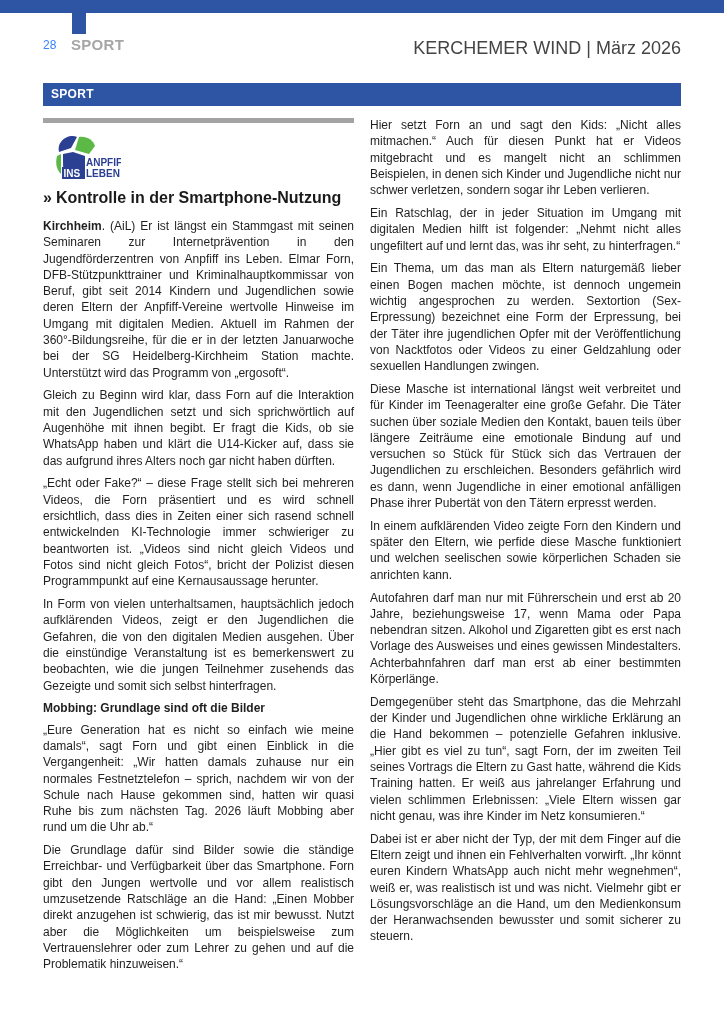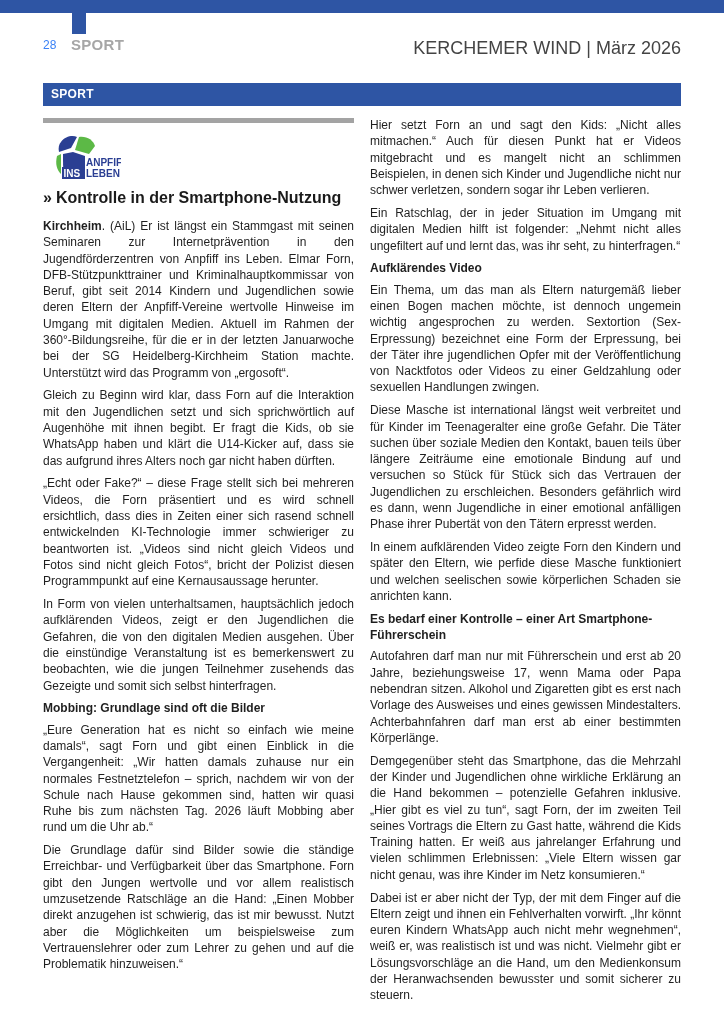--- a/index.html
+++ b/index.html
@@ -64,21 +64,19 @@
   <p>In Form von vielen unterhaltsamen, hauptsächlich jedoch aufklärenden Videos, zeigt er den Jugendlichen die Gefahren, die von den digitalen Medien ausgehen. Über die einstündige Veranstaltung ist es bemerkenswert zu beobachten, wie die jungen Teilnehmer zusehends das Gezeigte und somit sich selbst hinterfragen.</p>
   <h3>Mobbing: Grundlage sind oft die Bilder</h3>
   <p>„Eure Generation hat es nicht so einfach wie meine damals“, sagt Forn und gibt einen Einblick in die Vergangenheit: „Wir hatten damals zuhause nur ein normales Festnetztelefon – sprich, nachdem wir von der Schule nach Hause gekommen sind, hatten wir quasi Ruhe bis zum nächsten Tag. 2026 läuft Mobbing aber rund um die Uhr ab.“</p>
   <p>Die Grundlage dafür sind Bilder sowie die ständige Erreichbar- und Verfügbarkeit über das Smartphone. Forn gibt den Jungen wertvolle und vor allem realistisch umzusetzende Ratschläge an die Hand: „Einen Mobber direkt anzugehen ist schwierig, das ist mir bewusst. Nutzt aber die Möglichkeiten um beispielsweise zum Vertrauenslehrer oder zum Lehrer zu gehen und auf die Problematik hinzuweisen.“</p>
 
 </div>
 
 <div class="col col-right">
   <p>Hier setzt Forn an und sagt den Kids: „Nicht alles mitmachen.“ Auch für diesen Punkt hat er Videos mitgebracht und es mangelt nicht an schlimmen Beispielen, in denen sich Kinder und Jugendliche nicht nur schwer verletzen, sondern sogar ihr Leben verlieren.</p>
   <p>Ein Ratschlag, der in jeder Situation im Umgang mit digitalen Medien hilft ist folgender: „Nehmt nicht alles ungefiltert auf und lernt das, was ihr seht, zu hinterfragen.“</p>
-  <h3>Aufklärendes Video</h3>
   <p>Ein Thema, um das man als Eltern naturgemäß lieber einen Bogen machen möchte, ist dennoch ungemein wichtig angesprochen zu werden. Sextortion (Sex-Erpressung) bezeichnet eine Form der Erpressung, bei der Täter ihre jugendlichen Opfer mit der Veröffentlichung von Nacktfotos oder Videos zu einer Geldzahlung oder sexuellen Handlungen zwingen.</p>
   <p>Diese Masche ist international längst weit verbreitet und für Kinder im Teenageralter eine große Gefahr. Die Täter suchen über soziale Medien den Kontakt, bauen teils über längere Zeiträume eine emotionale Bindung auf und versuchen so Stück für Stück sich das Vertrauen der Jugendlichen zu erschleichen. Besonders gefährlich wird es dann, wenn Jugendliche in einer emotional anfälligen Phase ihrer Pubertät von den Tätern erpresst werden.</p>
   <p>In einem aufklärenden Video zeigte Forn den Kindern und später den Eltern, wie perfide diese Masche funktioniert und welchen seelischen sowie körperlichen Schaden sie anrichten kann.</p>
-  <h3>Es bedarf einer Kontrolle – einer Art Smartphone-Führerschein</h3>
   <p>Autofahren darf man nur mit Führerschein und erst ab 20 Jahre, beziehungsweise 17, wenn Mama oder Papa nebendran sitzen. Alkohol und Zigaretten gibt es erst nach Vorlage des Ausweises und eines gewissen Mindestalters. Achterbahnfahren darf man erst ab einer bestimmten Körperlänge.</p>
   <p>Demgegenüber steht das Smartphone, das die Mehrzahl der Kinder und Jugendlichen ohne wirkliche Erklärung an die Hand bekommen – potenzielle Gefahren inklusive. „Hier gibt es viel zu tun“, sagt Forn, der im zweiten Teil seines Vortrags die Eltern zu Gast hatte, während die Kids Training hatten. Er weiß aus jahrelanger Erfahrung und vielen schlimmen Erlebnissen: „Viele Eltern wissen gar nicht genau, was ihre Kinder im Netz konsumieren.“</p>
   <p>Dabei ist er aber nicht der Typ, der mit dem Finger auf die Eltern zeigt und ihnen ein Fehlverhalten vorwirft. „Ihr könnt euren Kindern WhatsApp auch nicht mehr wegnehmen“, weiß er, was realistisch ist und was nicht. Vielmehr gibt er Lösungsvorschläge an die Hand, um den Medienkonsum der Heranwachsenden bewusster und somit sicherer zu steuern.</p>
 </div>
 
 </body></html>

